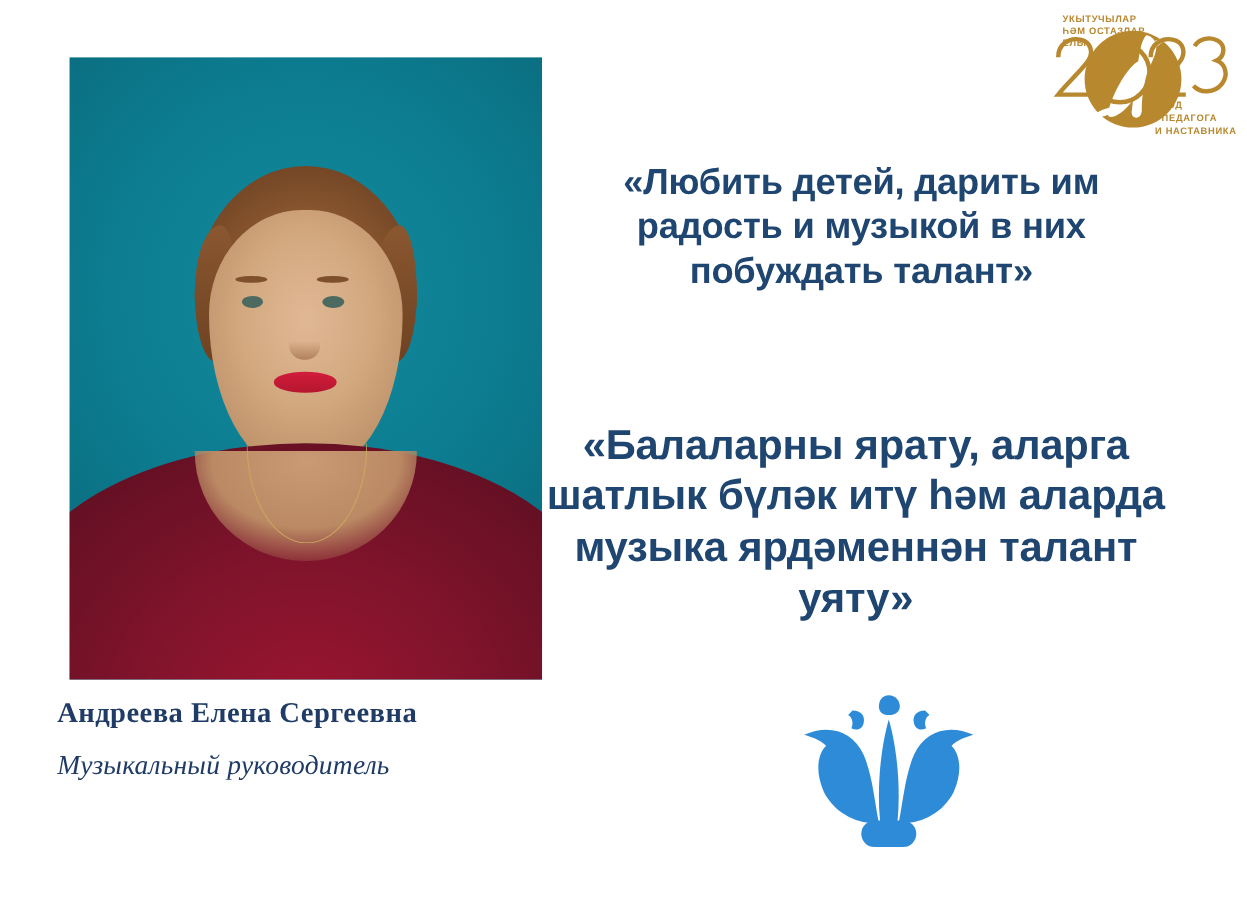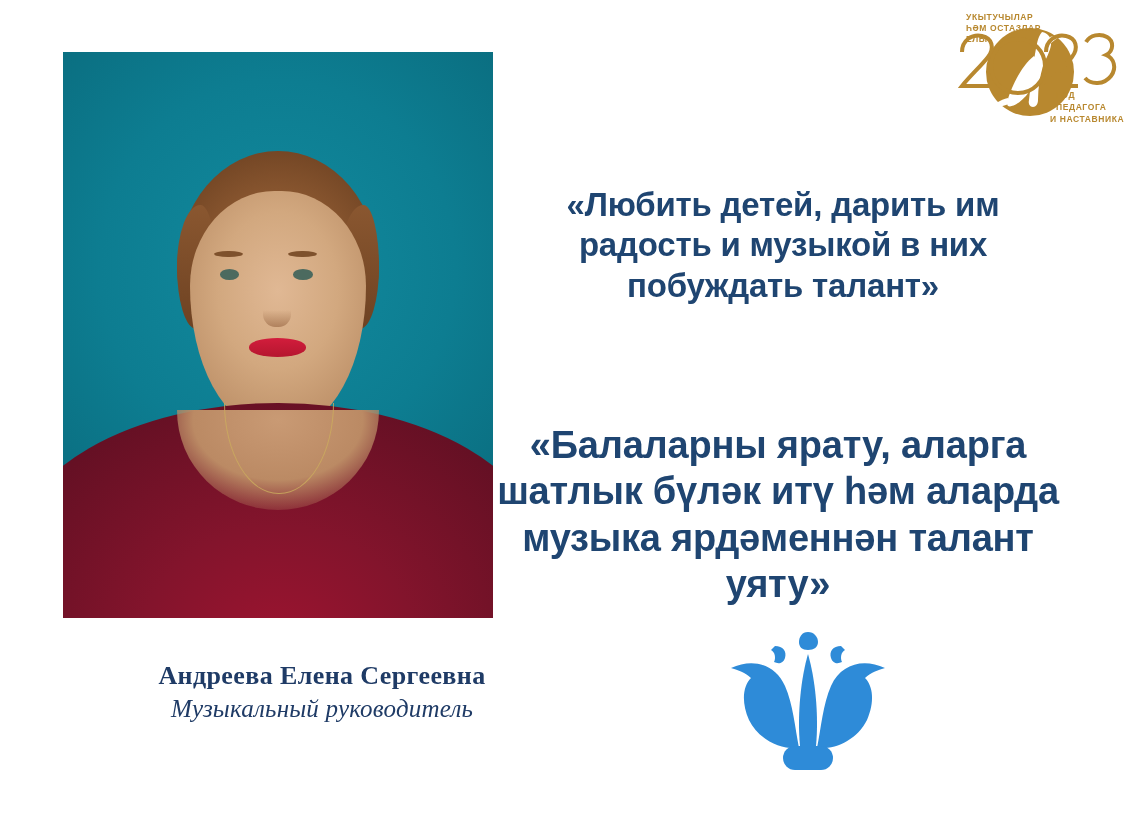--- a/index.html
+++ b/index.html
@@ -158,56 +158,56 @@
   }
 
   
   .quote {
     position: absolute;
     color: #1f4571;
     font-weight: bold;
     text-align: center;
     line-height: 1.22;
     letter-spacing: -0.2px;
-    margin-top: 40px;
   }
   #quote-ru {
     left: 500px;
     top: 145px;
     width: 566px;
     font-size: 33px;
   }
   #quote-tt {
     left: 480px;
     top: 382px;
     width: 596px;
     font-size: 38px;
   }
 
   
   #caption {
     position: absolute;
     left: 52px;
-    top: 660px;
+    top: 632px;
     width: 540px;
-    text-align: center;
+    text-align: left;
     color: #1f3b66;
     font-family: "Liberation Serif", serif;
   }
   #caption-name {
     font-size: 26px;
     font-weight: bold;
     letter-spacing: .4px;
     line-height: 1.25;
   }
   .caption-sub {
     font-size: 25px;
     font-style: italic;
     line-height: 1.3;
     letter-spacing: .2px;
+    margin-top: 16px;
   }
 
   
   #tulip-emblem {
     position: absolute;
     left: 723px;
     top: 628px;
     width: 170px;
     height: 152px;
   }

